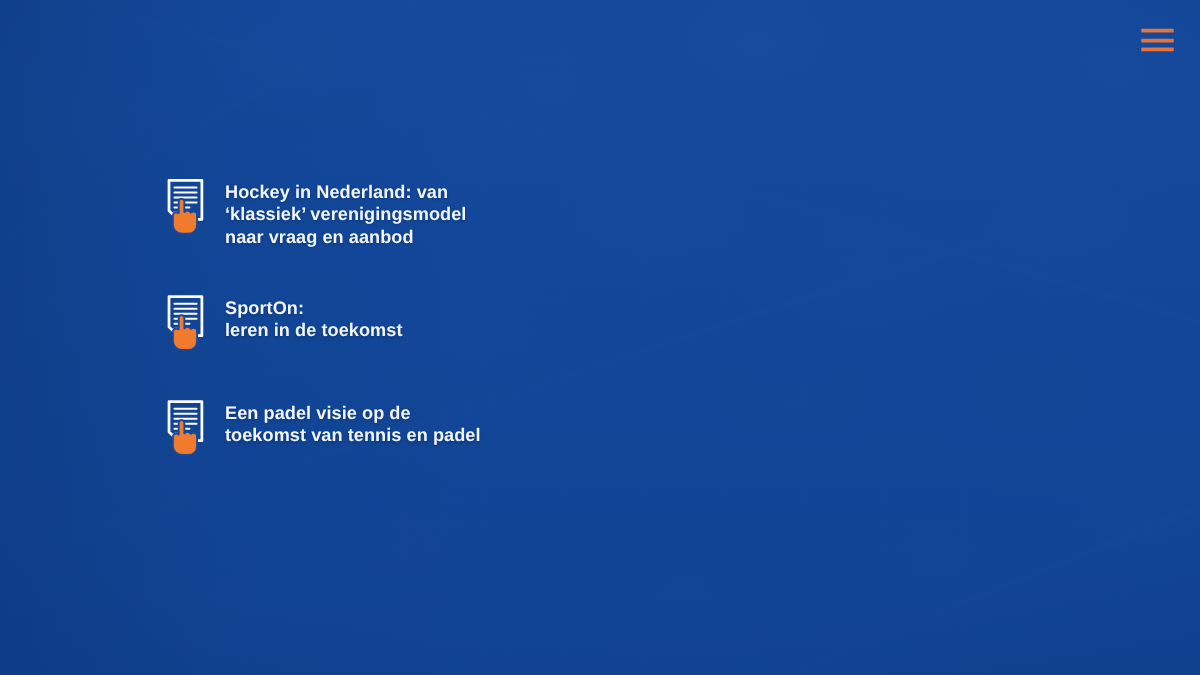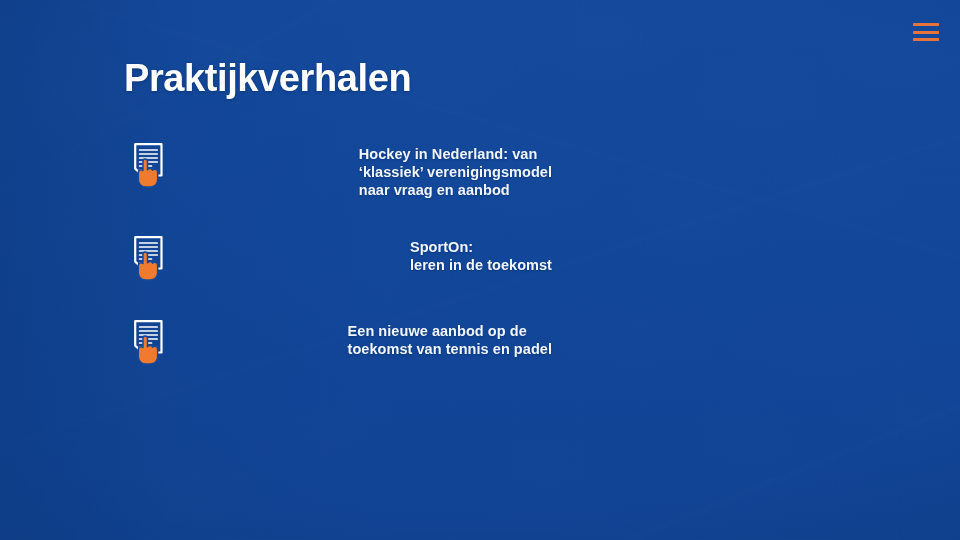--- a/index.html
+++ b/index.html
@@ -153,21 +153,20 @@
     padding: 0;
     list-style: none;
   }
 
   .story-item {
     display: flex;
     align-items: flex-start;
     gap: 14px;
     margin-bottom: 34px;
     cursor: pointer;
-    justify-content: space-between;
   }
   .story-item:last-child { margin-bottom: 0; }
 
   .doc-icon {
     position: relative;
     flex: 0 0 auto;
     width: 34px;
     height: 48px;
     margin-top: 2px;
   }
@@ -195,21 +194,20 @@
   <div class="bg-vignette"></div>
 
   <div class="content">
 
     <div class="menu-button">
       <span class="bar"></span>
       <span class="bar"></span>
       <span class="bar"></span>
     </div>
 
-    <h1 class="slide-title">Praktijkverhalen</h1>
 
     <ul class="story-list">
 
       <li class="story-item">
         <span class="doc-icon">
           <svg width="34" height="48" viewBox="0 0 34 48" aria-hidden="true">
 
             <path d="M3.2 2.2 H29.5 V33.5 H10.5 L3.2 26.6 Z" fill="none" stroke="#ffffff" stroke-width="2.2" stroke-linejoin="round"></path>
 
             <g stroke="#ffffff" stroke-width="1.7" stroke-linecap="round">
@@ -281,19 +279,19 @@
               <path d="M8.6 0.6 c1.35 0 2.4 1.05 2.4 2.35 V11.2
                        c0.55 -0.75 1.45 -1.25 2.5 -1.25 1.2 0 2.2 0.7 2.65 1.65
                        0.5 -0.55 1.25 -0.9 2.1 -0.9 1.6 0 2.9 1.25 2.9 2.8
                        V21.6 c0 4.05 -3.1 6.9 -7.45 6.9 H9.4
                        c-4.3 0 -7.6 -3.1 -7.6 -7.25 V14.0
                        c0 -1.5 1.25 -2.7 2.8 -2.7 0.7 0 1.35 0.25 1.85 0.65
                        V2.95 C6.45 1.65 7.3 0.6 8.6 0.6 Z" fill="#f07a2e" stroke="#14499c" stroke-width="1.5" stroke-linejoin="round"></path>
             </g>
           </svg>
         </span>
-        <span class="story-label">Een nieuwe aanbod op de
+        <span class="story-label">Een padel visie op de
 toekomst van tennis en padel</span>
       </li>
 
     </ul>
   </div>
 </div>
 
 </body></html>

